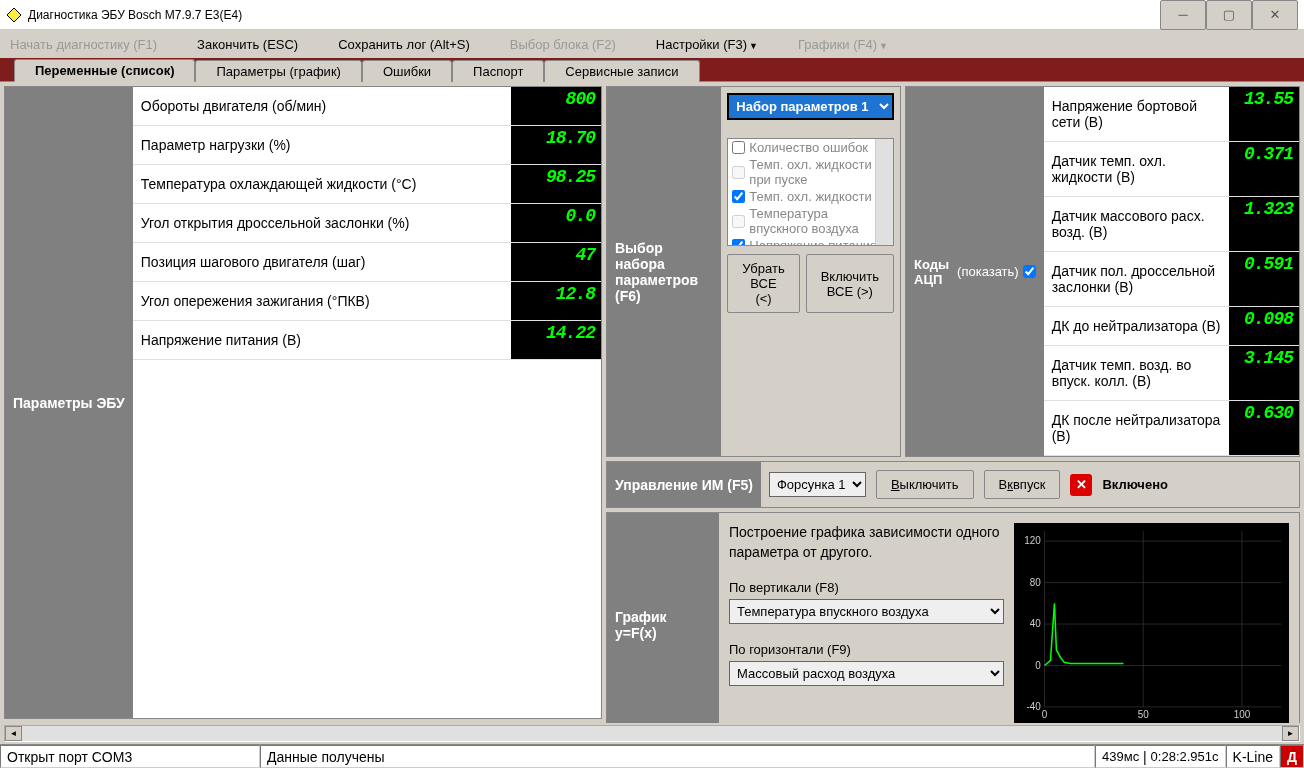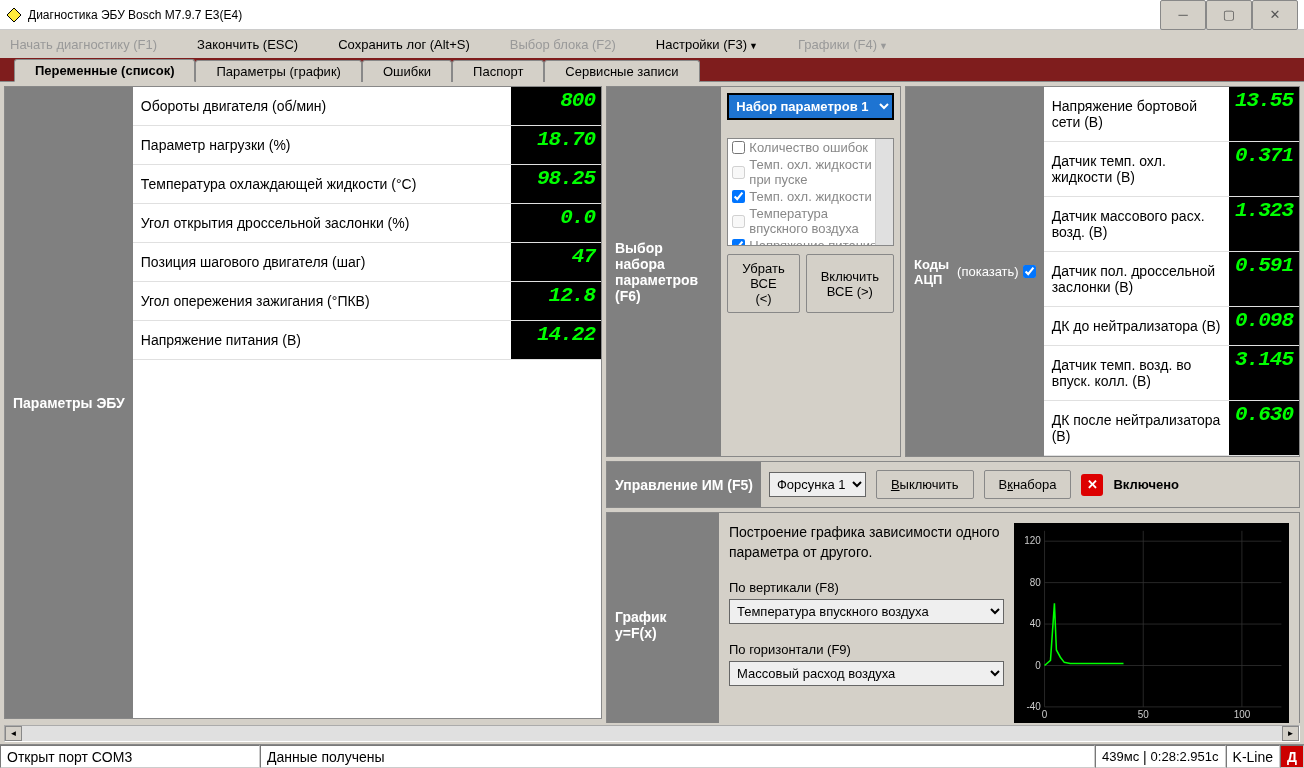--- a/index.html
+++ b/index.html
@@ -31,21 +31,21 @@
 
 .panel { border: 1px solid #888; background: #d4d0c8; display: flex; flex-direction: row; }
 .panel-hdr { background: #808080; color: #fff; font-weight: bold; padding: 4px 8px; font-size: 14px; display: flex; align-items: center; }
 .panel-hdr .extra { font-weight: normal; font-size: 13px; margin-left: 8px; }
 .panel-hdr input[type=checkbox] { margin-left: 4px; }
 
 
 .param-list { background: #fff; flex: 1; overflow: auto; }
 .param-row { display: flex; align-items: stretch; border-bottom: 1px solid #e0e0e0; }
 .param-row .label { flex: 1; padding: 11px 8px; font-size: 14px; }
-.param-row .value { width: 90px; background: #000; color: #00ff00; font-family: "Courier New", monospace; font-size: 21px; font-style: italic; font-weight: bold; text-align: right; padding: 2px 6px 2px 2px; letter-spacing: -1px; }
+.param-row .value { width: 90px; background: #000; color: #00ff00; font-family: "Courier New", monospace; font-size: 18px; font-style: italic; font-weight: bold; text-align: right; padding: 2px 6px 2px 2px; letter-spacing: -1px; }
 .adc-list .param-row .value { width: 70px; }
 
 
 .param-select { padding: 6px; }
 .select-wrap { position: relative; }
 .select-wrap select { width: 100%; padding: 3px; font-size: 13px; border: 1px solid #666; }
 .select-wrap.highlighted select { background: #1e74d2; color: #fff; border: 2px solid #000; padding: 3px; font-weight: bold; }
 .checks { border: 1px solid #888; background: #fff; height: 108px; margin-top: 18px; overflow: hidden; position: relative; }
 .checks::after { content: ""; position: absolute; right: 0; top: 0; width: 17px; height: 100%; background: #e0e0e0; border-left: 1px solid #ccc; }
 .check-item { display: flex; align-items: center; padding: 1px 4px; color: #888; }
@@ -234,21 +234,21 @@
             </div>
           </div>
       </div>
     </div>
 
     <div class="panel">
       <div class="panel-hdr">Управление ИМ (F5)</div>
       <div class="im-body">
         <select><option>Форсунка 1</option></select>
         <button class="btn"><span style="text-decoration:underline">В</span><span>ыключить</span></button>
-        <button class="btn"><span>В</span><span style="text-decoration:underline">к</span><span>набора</span></button>
+        <button class="btn"><span>В</span><span style="text-decoration:underline">к</span><span>впуск</span></button>
         <div class="close-x">✕</div>
         <span class="status">Включено</span>
       </div>
     </div>
 
     <div class="panel" style="flex:1">
       <div class="panel-hdr">График y=F(x)</div>
       <div class="graph-body">
         <div class="graph-controls">
           <div class="desc">Построение графика зависимости одного параметра от другого.</div>

